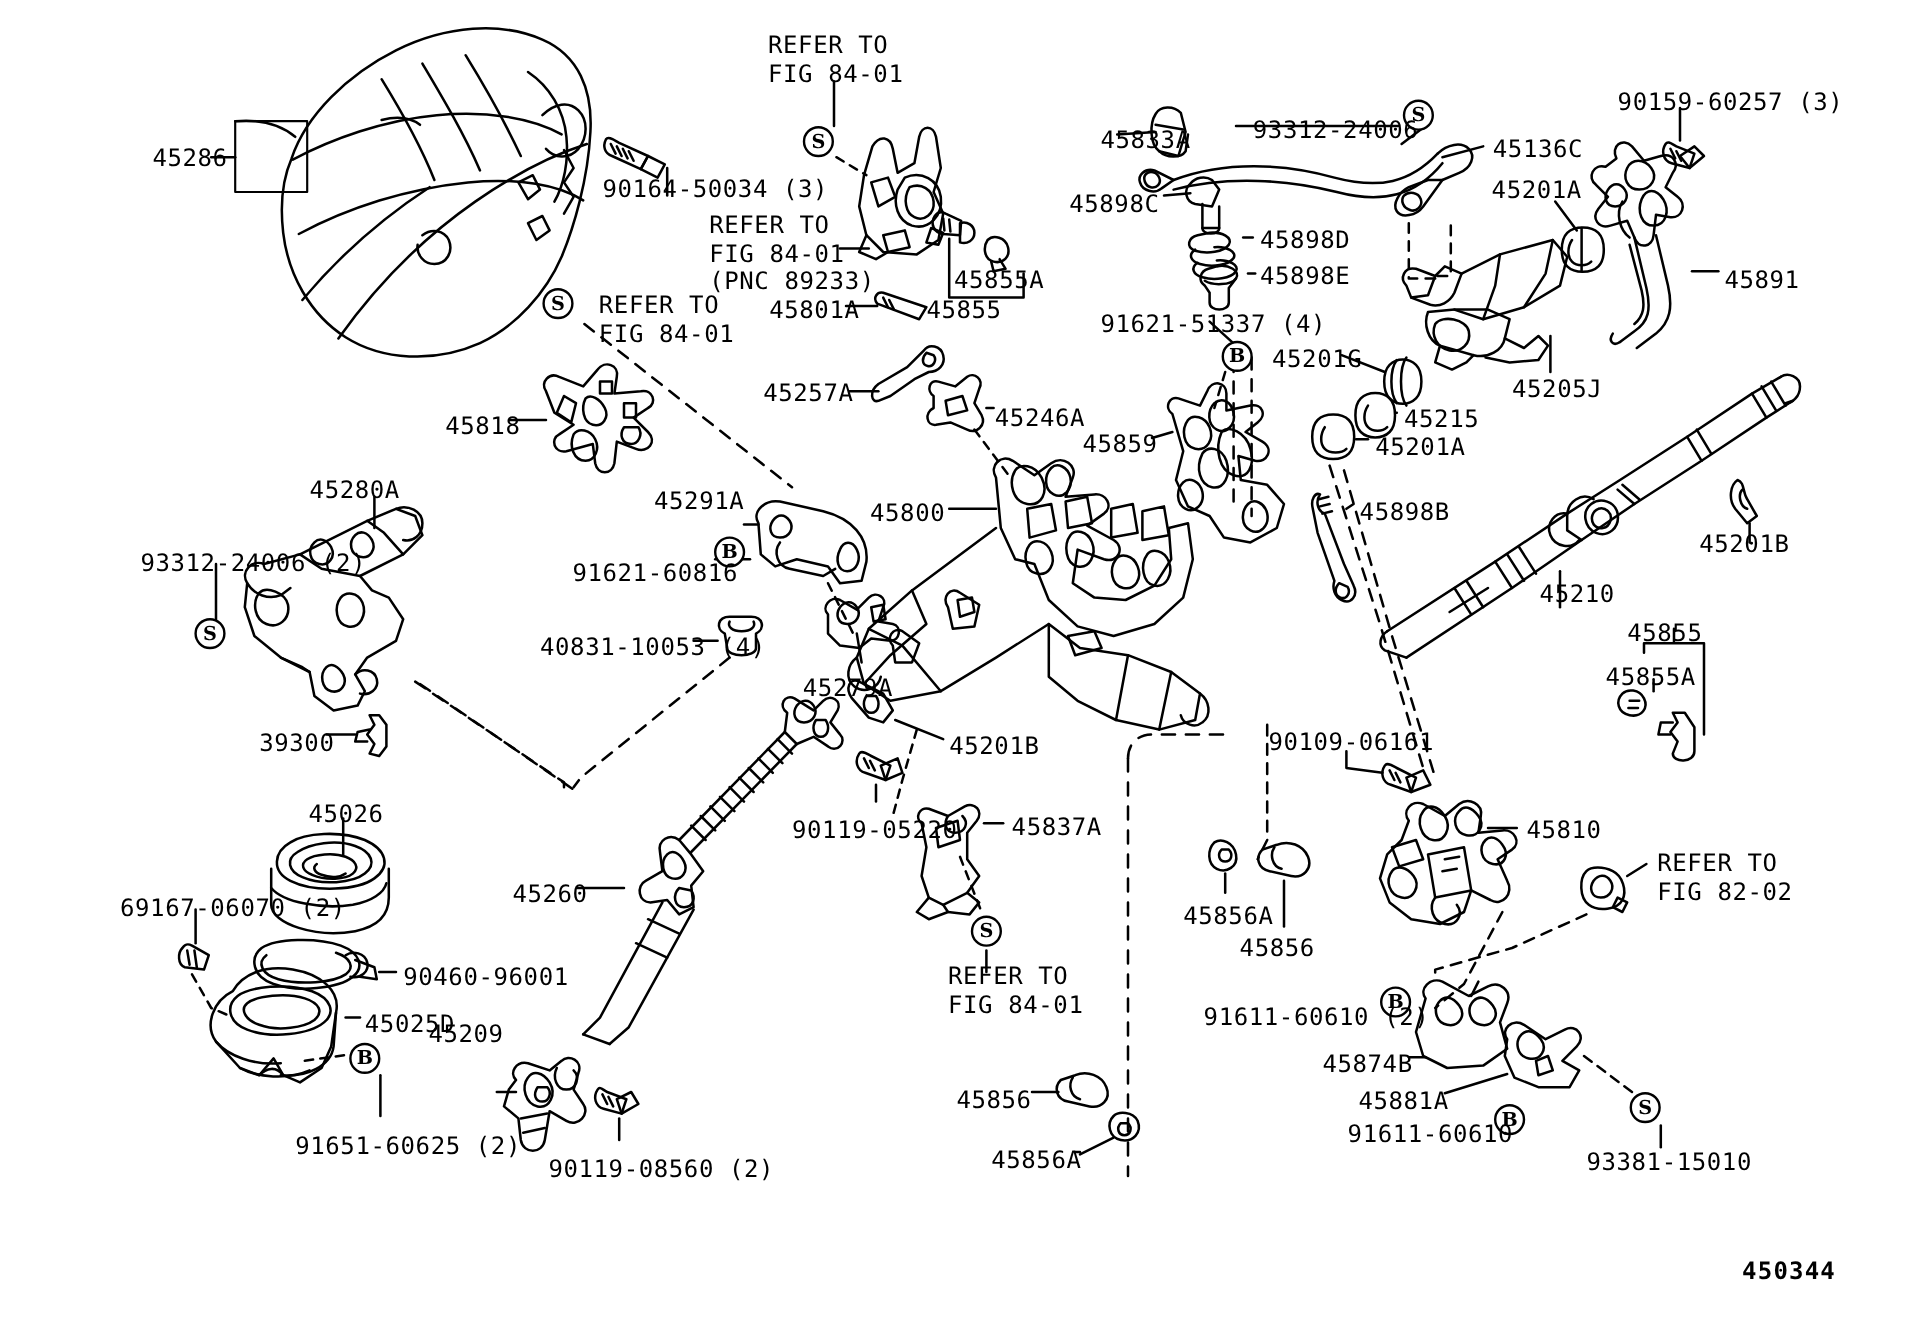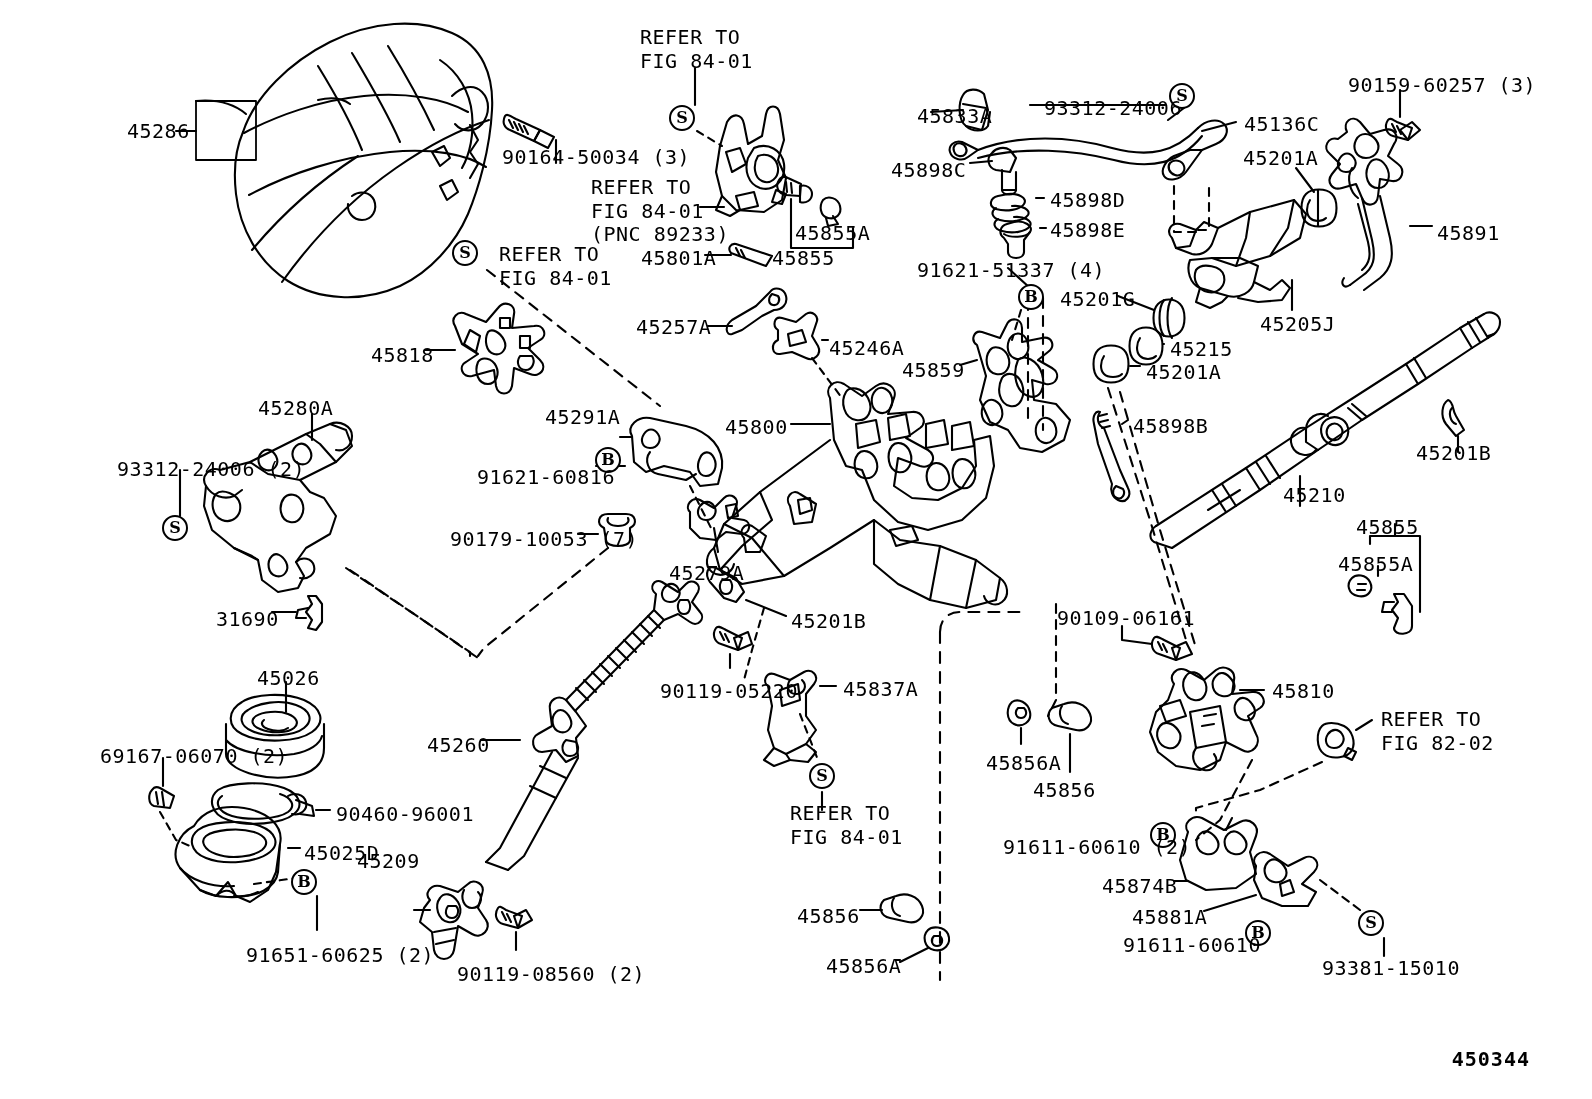--- a/index.html
+++ b/index.html
@@ -666,24 +666,24 @@
   <div class="lbl" style="left:902px;top:359px">45859</div>
   <div class="lbl" style="left:636px;top:316px">45257A</div>
   <div class="lbl" style="left:829px;top:337px">45246A</div>
   <div class="lbl" style="left:371px;top:344px">45818</div>
   <div class="lbl" style="left:725px;top:416px">45800</div>
   <div class="lbl" style="left:545px;top:406px">45291A</div>
   <div class="lbl" style="left:477px;top:466px">91621-60816</div>
   <div class="lbl" style="left:1133px;top:415px">45898B</div>
   <div class="lbl" style="left:258px;top:397px">45280A</div>
   <div class="lbl" style="left:117px;top:458px">93312-24006 (2)</div>
-  <div class="lbl" style="left:450px;top:528px">90179-10053 (7)</div>
+  <div class="lbl" style="left:450px;top:528px">40831-10053 (4)</div>
   <div class="lbl" style="left:669px;top:562px">45279A</div>
   <div class="lbl" style="left:791px;top:610px">45201B</div>
-  <div class="lbl" style="left:216px;top:608px">31690</div>
+  <div class="lbl" style="left:216px;top:608px">39300</div>
   <div class="lbl" style="left:1283px;top:484px">45210</div>
   <div class="lbl" style="left:1416px;top:442px">45201B</div>
   <div class="lbl" style="left:1356px;top:516px">45855</div>
   <div class="lbl" style="left:1338px;top:553px">45855A</div>
   <div class="lbl" style="left:1057px;top:607px">90109-06161</div>
   <div class="lbl" style="left:1272px;top:680px">45810</div>
   <div class="lbl" style="left:1381px;top:708px">REFER TO
 FIG 82-02</div>
   <div class="lbl" style="left:257px;top:667px">45026</div>
   <div class="lbl" style="left:100px;top:745px">69167-06070 (2)</div>

